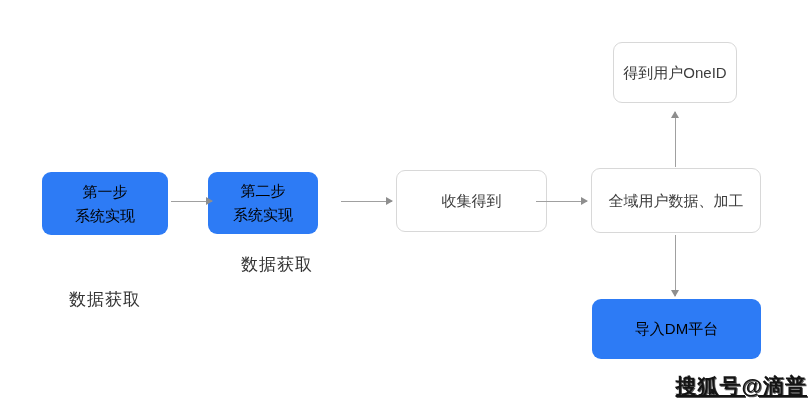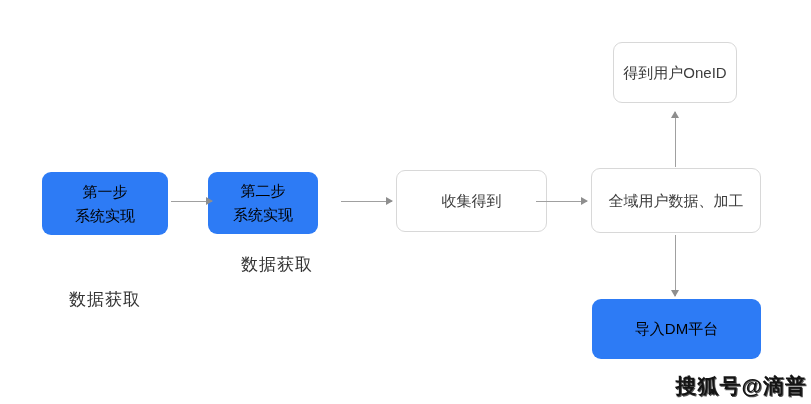--- a/index.html
+++ b/index.html
@@ -80,20 +80,21 @@
 
   .watermark {
     position: absolute;
     right: 4px;
     bottom: 4px;
     font-size: 21px;
     font-weight: 700;
     color: #141414;
     letter-spacing: 1px;
     text-shadow: 1px 1px 0 #555555;
+    text-decoration: underline;
   }
 
   
   #node-step1   { left: 42px;  top: 172px; width: 126px; height: 63px; }
   #node-step2   { left: 208px; top: 172px; width: 110px; height: 62px; }
   #node-collect { left: 396px; top: 170px; width: 151px; height: 62px; }
   #node-spaas   { left: 591px; top: 168px; width: 170px; height: 65px; }
   #node-oneid   { left: 613px; top: 42px;  width: 124px; height: 61px; }
   #node-dm      { left: 592px; top: 299px; width: 169px; height: 60px; }
 

